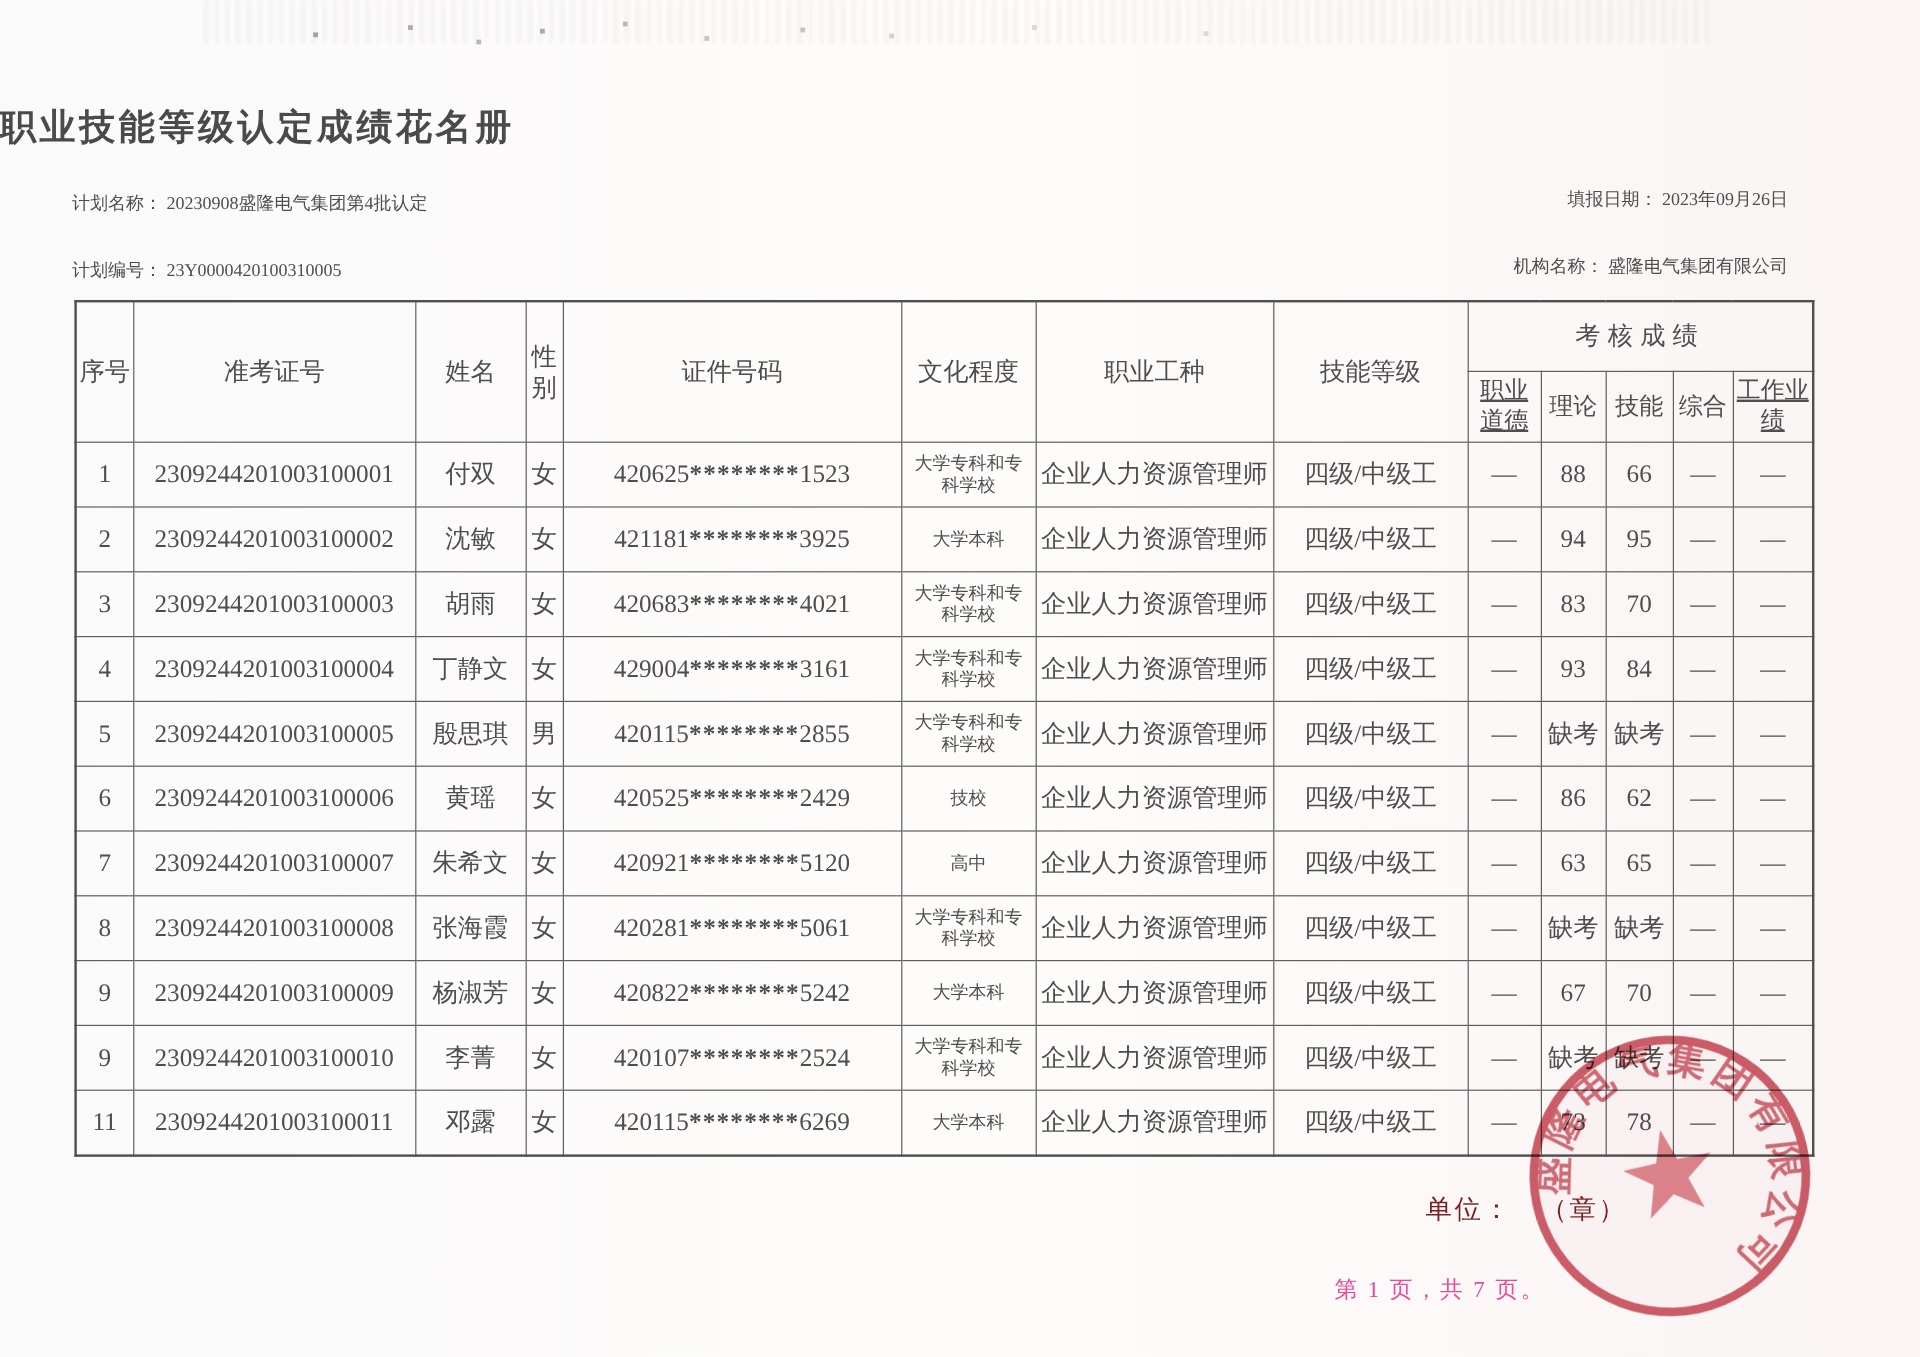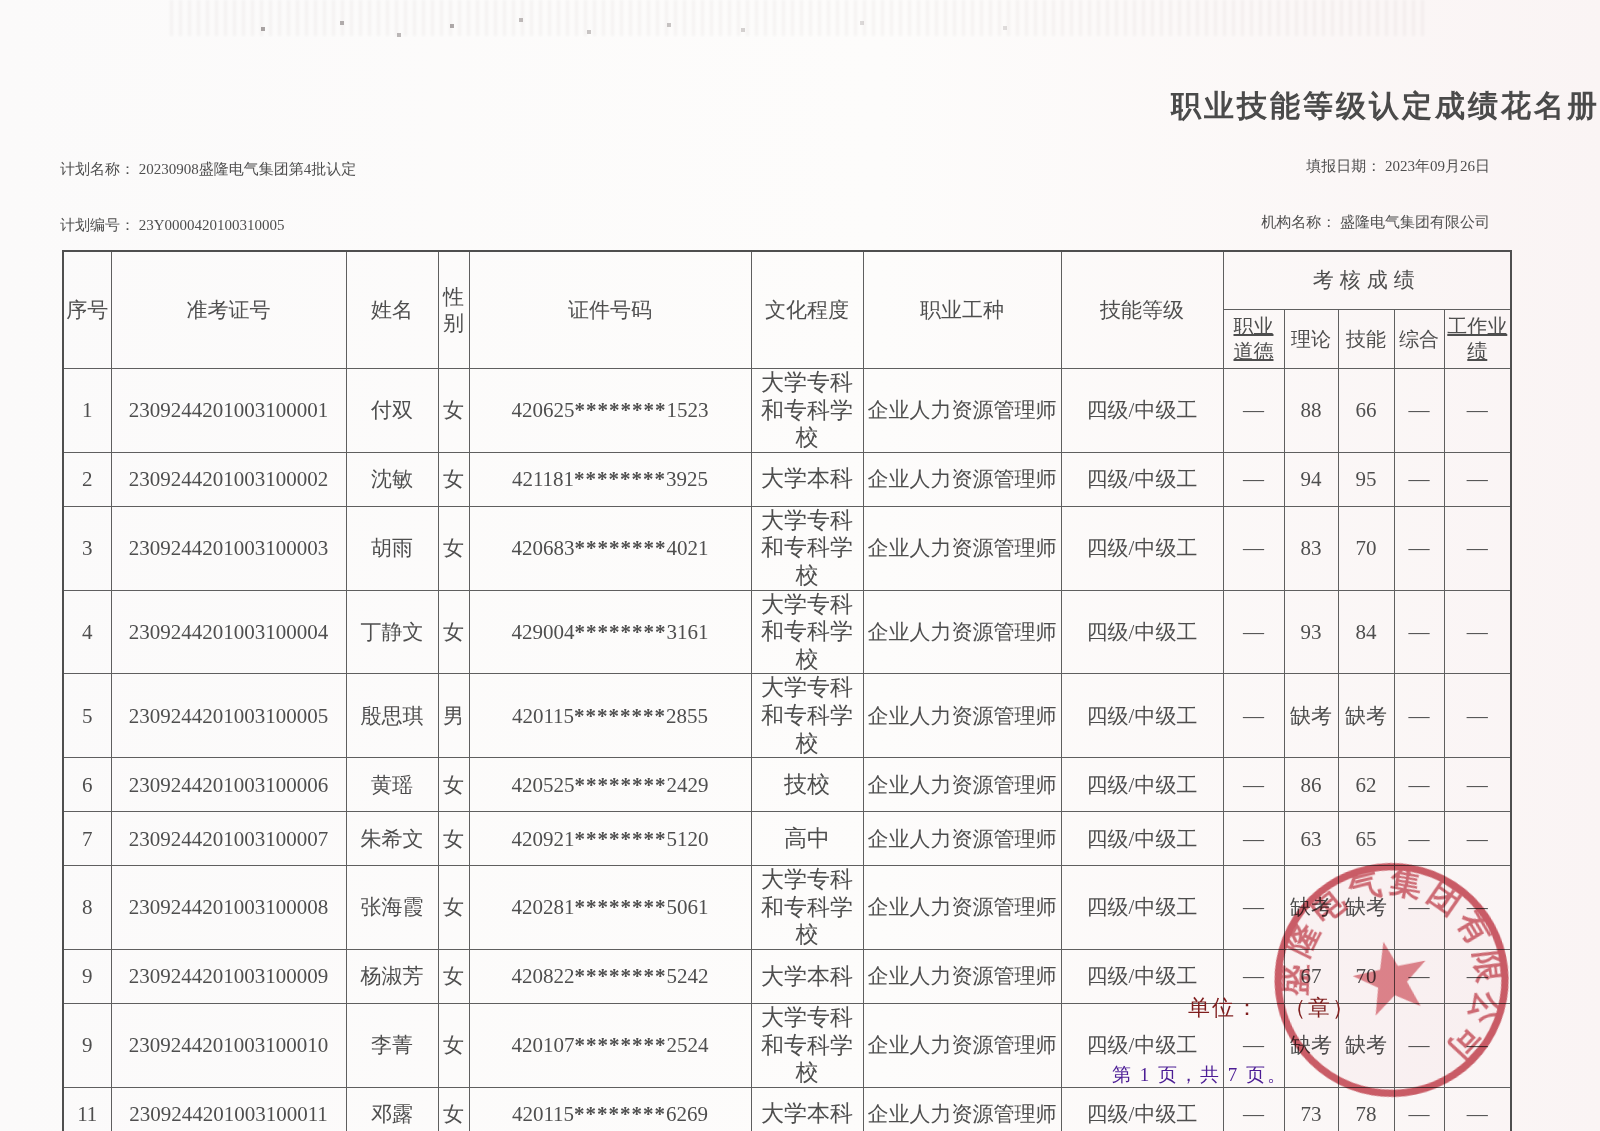--- a/index.html
+++ b/index.html
@@ -11,43 +11,43 @@
   }
   .scanband{position:absolute;top:0;left:170px;width:1260px;height:36px;
     background:repeating-linear-gradient(90deg,rgba(110,100,100,.12) 0 3px,transparent 3px 9px);
     filter:blur(1.2px);opacity:.45;}
   .specks{position:absolute;top:0;left:0;width:2px;height:2px;background:transparent;
     box-shadow:262px 28px 0 1px rgba(70,60,60,.45),341px 22px 0 1px rgba(70,60,60,.4),
     398px 34px 0 1px rgba(70,60,60,.35),451px 25px 0 1px rgba(80,70,70,.45),
     520px 19px 0 1px rgba(80,70,70,.35),588px 31px 0 1px rgba(80,70,70,.3),
     668px 24px 0 1px rgba(80,70,70,.3),742px 29px 0 1px rgba(90,80,80,.25),
     861px 22px 0 1px rgba(90,80,80,.2),1004px 27px 0 1px rgba(90,80,80,.18);}
-  .title{position:absolute;top:86px;left:0;width:100%;text-align:right;
+  .title{position:absolute;top:86px;left:0;width:100%;text-align:left;
     font-family:"Liberation Sans","DejaVu Sans",sans-serif;
     font-size:30px;font-weight:600;letter-spacing:3px;color:#4a4a4a;}
   .meta{position:absolute;font-size:15px;color:#4e4e4e;white-space:nowrap;}
   .m-plan-name{top:160px;left:60px;}
   .m-plan-no{top:216px;left:60px;}
   .m-date{top:157px;right:110px;text-align:right;}
   .m-org{top:213px;right:110px;margin-left:23px;}
   table.roster{position:absolute;left:62px;top:250px;width:1448px;
     border-collapse:collapse;table-layout:fixed;
     border:2px solid #4f4f4f;}
   table.roster th,table.roster td{
     border:1.5px solid #5f5f5f;text-align:center;vertical-align:middle;
     font-weight:normal;color:#4e4e4e;padding:0 2px;line-height:1.25;}
   table.roster thead tr:first-child th{height:57px;font-size:21px;}
   table.roster thead tr:last-child th{height:58px;font-size:20px;}
   th.hdr-group{letter-spacing:6px;}
   th.hdr-narrow{padding:0 10px;text-decoration:underline;}
   table.roster tbody td{height:53px;font-size:21px;white-space:nowrap;overflow:visible;}
-  table.roster tbody td.wrap{white-space:normal;font-size:23px;line-height:1.2;padding:0 4px;}
+  table.roster tbody td.wrap{white-space:normal;font-size:15px;line-height:1.2;padding:0 4px;}
   .stars{font-weight:bold;letter-spacing:1px;}
   .unit-line{position:absolute;top:993px;left:1188px;font-size:22px;letter-spacing:2px;color:#7f1d1d;}
-  .page-line{position:absolute;top:1062px;left:1112px;font-size:19px;letter-spacing:2px;color:#4c1d95;}
+  .page-line{position:absolute;top:1062px;left:1112px;font-size:19px;letter-spacing:2px;color:#ec4899;}
   .stamp{position:absolute;left:1258px;top:848px;width:268px;height:268px;
     mix-blend-mode:multiply;opacity:.88;transform:rotate(-12deg);filter:blur(.3px);}
 </style>
 </head>
 <body>
 
 <div class="scanband"></div>
 <div class="specks"></div>
 
 <div class="title">职业技能等级认定成绩花名册</div>

